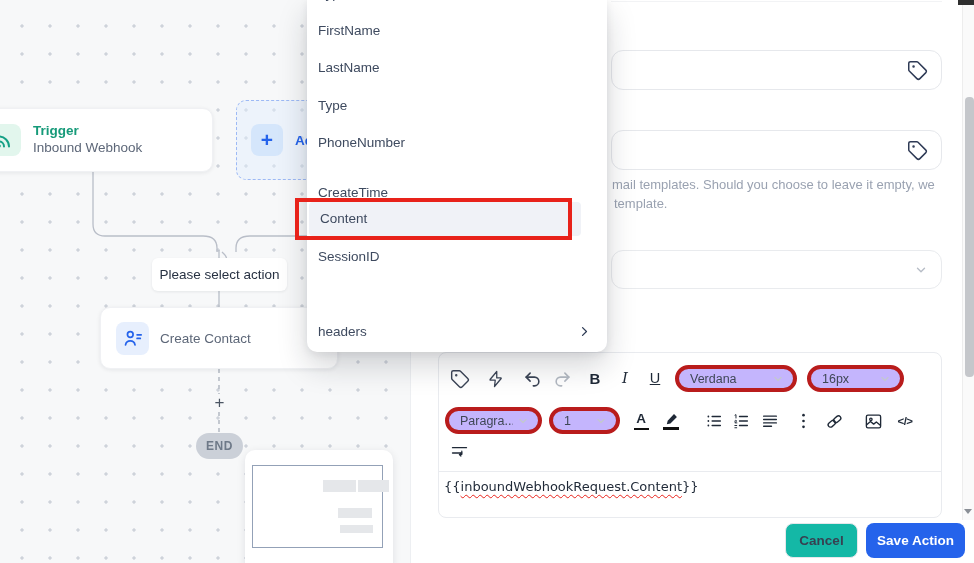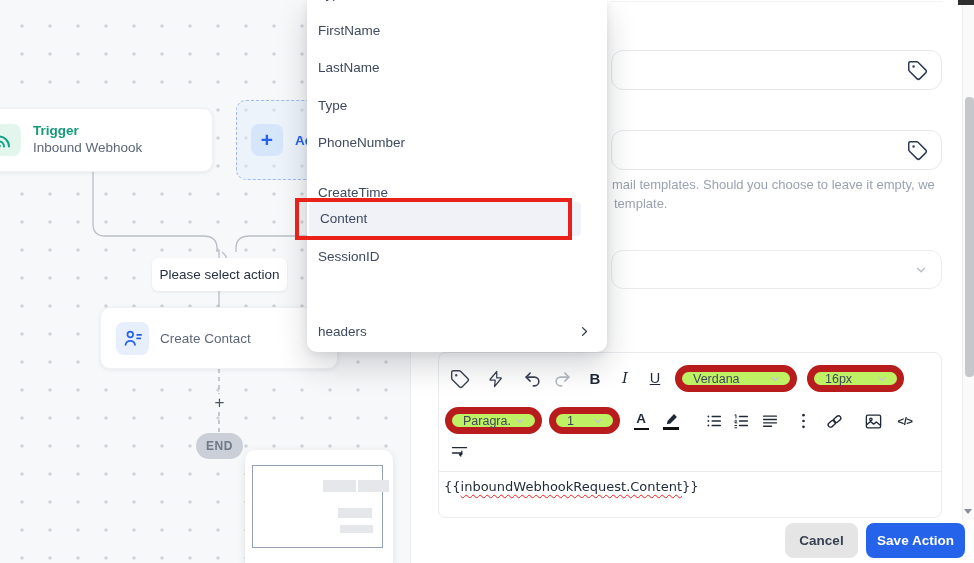--- a/index.html
+++ b/index.html
@@ -95,42 +95,42 @@
   .editor {
     position: absolute; left: 27px; top: 352px; width: 504px; height: 166px;
     border: 1px solid #e9ebef; border-radius: 8px; background: #fff;
   }
   .tb-btn {
     position: absolute; display: flex; align-items: center; justify-content: center;
     color: #3b4456; background: transparent; border: 0; cursor: pointer;
     font-family: "Liberation Sans", sans-serif;
   }
   .pill {
-    position: absolute; border: 7px solid #b91c1c; border-radius: 14px; background: #bef264;
+    position: absolute; border: 4px solid #b91c1c; border-radius: 14px; background: #c4b5fd;
     display: flex; align-items: center; justify-content: space-between;
     padding: 0 9px 0 11px; font-size: 12.5px; color: #3f4756;
   }
   .pill .chev { color: #c3c8d0; flex: 0 0 auto; margin-left: 4px; }
   .pill .pill-label { white-space: nowrap; overflow: hidden; }
   .b-glyph { font-weight: 800; font-size: 15px; color: #1f2937; }
   .i-glyph { font-family: "DejaVu Serif", serif; font-style: italic; font-size: 15px; color: #1f2937; }
   .u-glyph { font-size: 14.5px; text-decoration: underline; color: #1f2937; }
   .code-glyph { font-size: 11.5px; font-weight: 700; color: #1f2937; letter-spacing: -0.5px; }
   .editor-sep { position: absolute; left: 0; top: 118px; width: 100%; height: 1px; background: #e9ebef; }
   .editor-content {
     position: absolute; left: 5px; top: 126px; right: 5px;
     font-family: "DejaVu Sans", sans-serif; font-size: 13px; color: #1f2937;
   }
   .squiggle {
     text-decoration: underline wavy #e8221a 1px;
     text-underline-offset: 3px;
   }
   .btn-cancel {
     position: absolute; left: 374px; top: 523px; width: 73px; height: 35px;
-    background: #e5e5e5; border: 1px solid #e5e7eb; border-radius: 8px;
+    background: #14b8a6; border: 1px solid #e5e7eb; border-radius: 8px;
     font-size: 13.5px; font-weight: 600; color: #374151; cursor: pointer;
     font-family: "Liberation Sans", sans-serif;
   }
   .btn-save {
     position: absolute; left: 455px; top: 523px; width: 99px; height: 35px;
     background: #2563eb; border: 0; border-radius: 8px;
     font-size: 13.5px; font-weight: 700; color: #fff; cursor: pointer;
     font-family: "Liberation Sans", sans-serif;
   }
 

